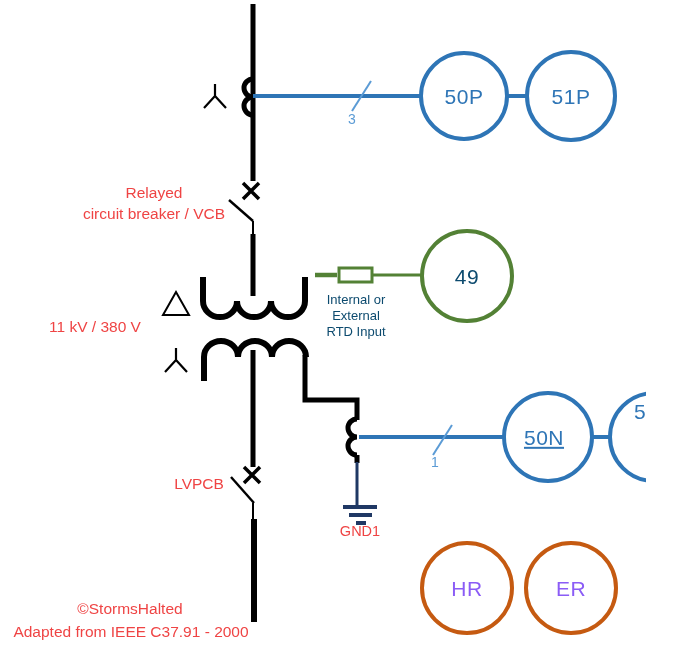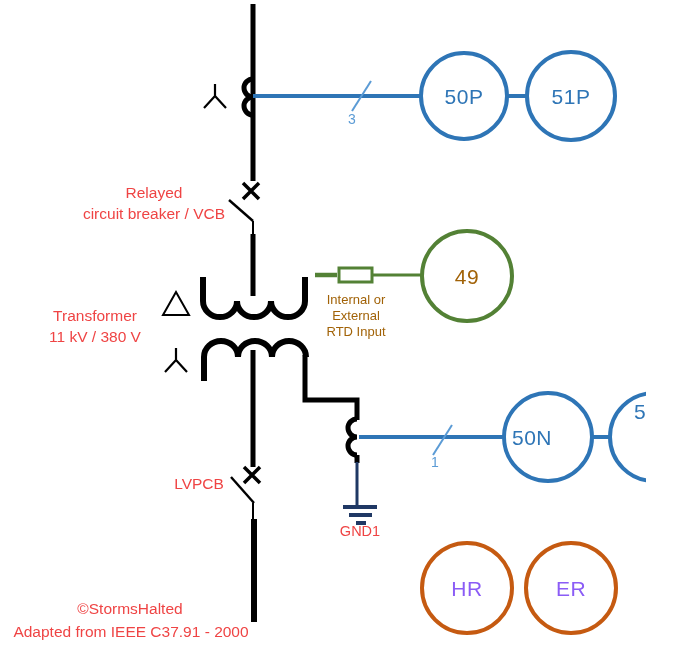--- a/index.html
+++ b/index.html
@@ -15,21 +15,21 @@
     position:absolute;
     transform:translate(-50%,-50%);
     white-space:nowrap;
     text-align:center;
     color:#ef4444;
     line-height:1.35;
   }
   .relay-lbl{font-size:21px;letter-spacing:0.5px;}
   .blue{color:#2E75B6;}
   .lightblue{color:#5B9BD5;}
-  .green{color:#a16207;}
+  .green{color:#0c4a6e;}
   .orange{color:#8b5cf6;}
   .small{font-size:14px;}
   .note{font-size:15.5px;}
   .rtd-note{font-size:13px;line-height:1.22;}
 </style>
 </head>
 <body>
 
 <div class="canvas">
 
@@ -86,35 +86,34 @@
     <circle cx="467" cy="276" r="45" fill="#ffffff" stroke="#538135" stroke-width="4"></circle>
     <circle cx="548" cy="437" r="44" fill="#ffffff" stroke="#2E75B6" stroke-width="4"></circle>
     <circle cx="654" cy="437" r="44" fill="#ffffff" stroke="#2E75B6" stroke-width="4"></circle>
     <circle cx="467" cy="588" r="45" fill="#ffffff" stroke="#C55A11" stroke-width="4"></circle>
     <circle cx="571" cy="588" r="45" fill="#ffffff" stroke="#C55A11" stroke-width="4"></circle>
   </svg>
 
   <div class="lbl relay-lbl blue" style="left:464px;top:97px;">50P</div>
   <div class="lbl relay-lbl blue" style="left:571px;top:97px;">51P</div>
   <div class="lbl relay-lbl green" style="left:467px;top:277px;">49</div>
-  <div class="lbl relay-lbl blue" style="left:532px;top:438px;">50N</div>
+  <div class="lbl relay-lbl blue" style="left:544px;top:438px;text-decoration:underline;">50N</div>
   <div class="lbl relay-lbl blue" style="left:654px;top:412px;">51N</div>
   <div class="lbl relay-lbl orange" style="left:467px;top:589px;">HR</div>
   <div class="lbl relay-lbl orange" style="left:571px;top:589px;">ER</div>
 
   <div class="lbl small lightblue" style="left:352px;top:119px;">3</div>
   <div class="lbl small lightblue" style="left:435px;top:462px;">1</div>
 
   <div class="lbl note" style="left:154px;top:204px;">
     <div>Relayed</div>
     <div>circuit breaker / VCB</div>
   </div>
 
   <div class="lbl note" style="left:95px;top:327px;">
-    <div>Transformer</div>
     <div>11 kV / 380 V</div>
   </div>
 
   <div class="lbl note" style="left:199px;top:484px;">LVPCB</div>
 
   <div class="lbl small" style="left:360px;top:532px;font-size:14.5px;text-align:center;">GND1</div>
 
   <div class="lbl note" style="left:130px;top:609px;">©StormsHalted</div>
 
   <div class="lbl rtd-note green" style="left:356px;top:316px;">

